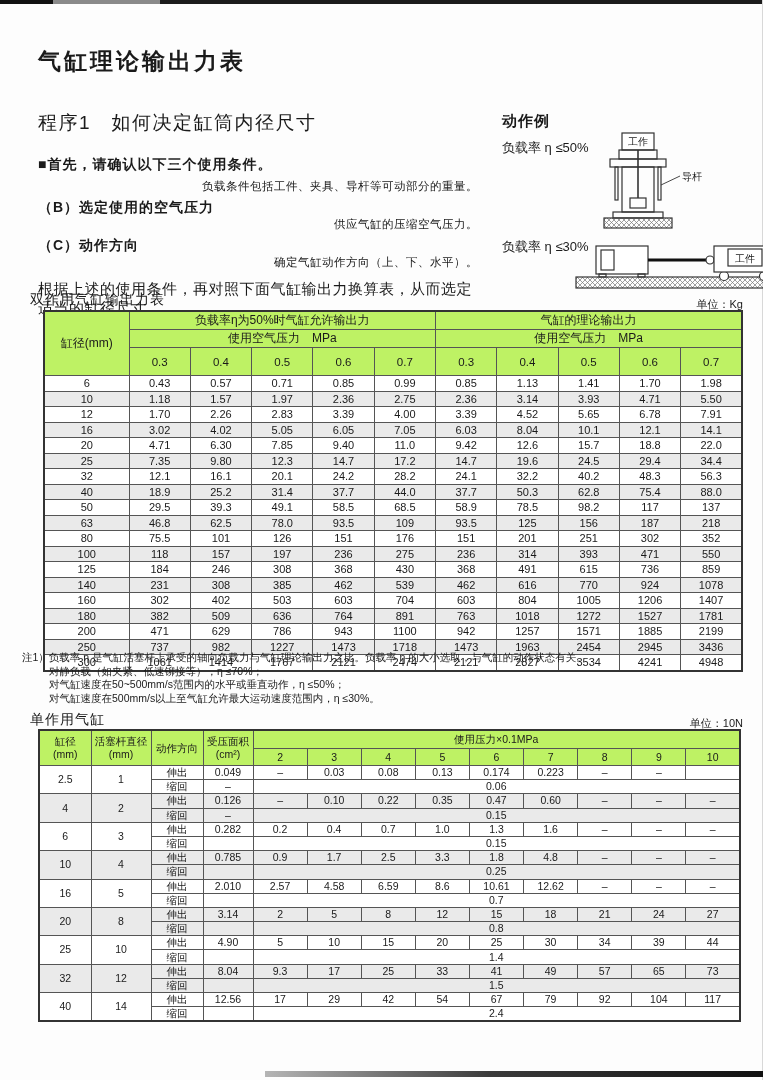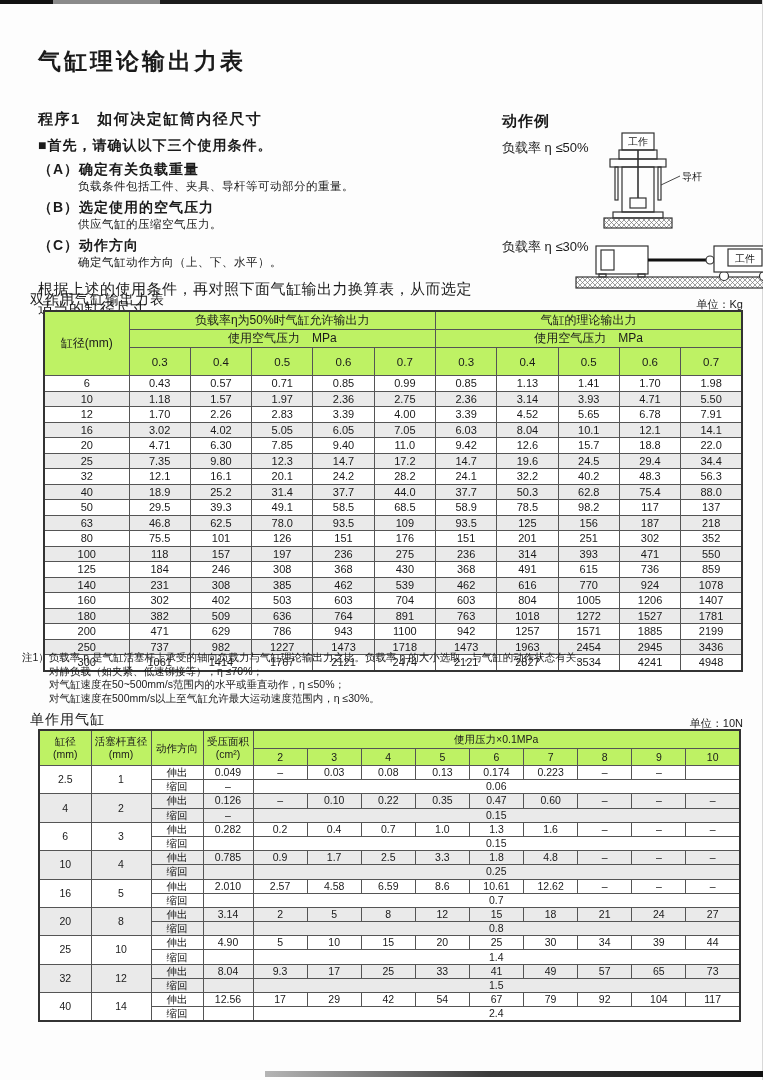--- a/index.html
+++ b/index.html
@@ -7,24 +7,24 @@
   #page{position:relative;width:763px;height:1080px;background:#fdfdfd;overflow:hidden;}
   .top-edge{position:absolute;top:0;left:0;width:763px;height:4px;
     background:linear-gradient(to right,#111 0%,#111 7%,#8a8a8a 7%,#8a8a8a 21%,#1c1c1c 21%,#1c1c1c 100%);}
   .bottom-edge{position:absolute;top:1071px;left:265px;width:498px;height:6px;
     background:linear-gradient(to right,#b5b5b5,#3a3a3a 45%,#101010);}
   .right-edge{position:absolute;top:0;right:0;width:1px;height:1080px;background:#d8d8d8;}
 
   .page-title{position:absolute;left:38px;top:46px;font-size:23px;font-weight:bold;letter-spacing:3px;}
 
   .procedure{position:absolute;left:38px;top:110px;width:440px;}
-  .proc-heading{font-size:15px;font-weight:bold;letter-spacing:1.5px;margin-bottom:8px;}
+  .proc-heading{font-size:19px;font-weight:normal;letter-spacing:1.5px;margin-bottom:20px;}
   .proc-intro{font-size:14px;font-weight:bold;letter-spacing:1px;margin-bottom:5px;}
   .proc-label{font-size:14px;font-weight:600;letter-spacing:1px;line-height:19px;}
-  .proc-detail{font-size:11.5px;letter-spacing:0.5px;margin-left:40px;line-height:15px;margin-bottom:4px;}
+  .proc-detail{font-size:11.5px;letter-spacing:0.5px;margin-left:40px;line-height:15px;margin-bottom:4px;text-align:right;}
   .proc-footer{font-size:15px;letter-spacing:0.5px;margin-top:10px;}
 
   .action{position:absolute;left:502px;top:112px;width:285px;height:186px;text-align:center;}
   .action-heading{position:absolute;left:0;top:0;font-size:15px;font-weight:bold;letter-spacing:1px;}
   .load-label1{position:absolute;left:0;top:27px;font-size:13px;}
   .load-label2{position:absolute;left:0;top:126px;font-size:13px;}
   .diag1{position:absolute;left:92px;top:18px;}
   .diag2{position:absolute;left:68px;top:128px;}
   svg text{font-family:"Liberation Sans","DejaVu Sans",sans-serif;fill:#1a1a1a;}
 
@@ -58,21 +58,20 @@
 <div id="page">
   <div class="top-edge"></div>
   <div class="right-edge"></div>
 
   <div class="page-title">气缸理论输出力表</div>
 
   <div class="procedure">
     <div class="proc-heading">程序1　如何决定缸筒内径尺寸</div>
     <div class="proc-intro">■首先，请确认以下三个使用条件。</div>
     <div class="proc-item">
-      <div class="proc-label">（A）确定有关负载重量</div>
       <div class="proc-detail">负载条件包括工件、夹具、导杆等可动部分的重量。</div>
     </div>
     <div class="proc-item">
       <div class="proc-label">（B）选定使用的空气压力</div>
       <div class="proc-detail">供应气缸的压缩空气压力。</div>
     </div>
     <div class="proc-item">
       <div class="proc-label">（C）动作方向</div>
       <div class="proc-detail">确定气缸动作方向（上、下、水平）。</div>
     </div>

